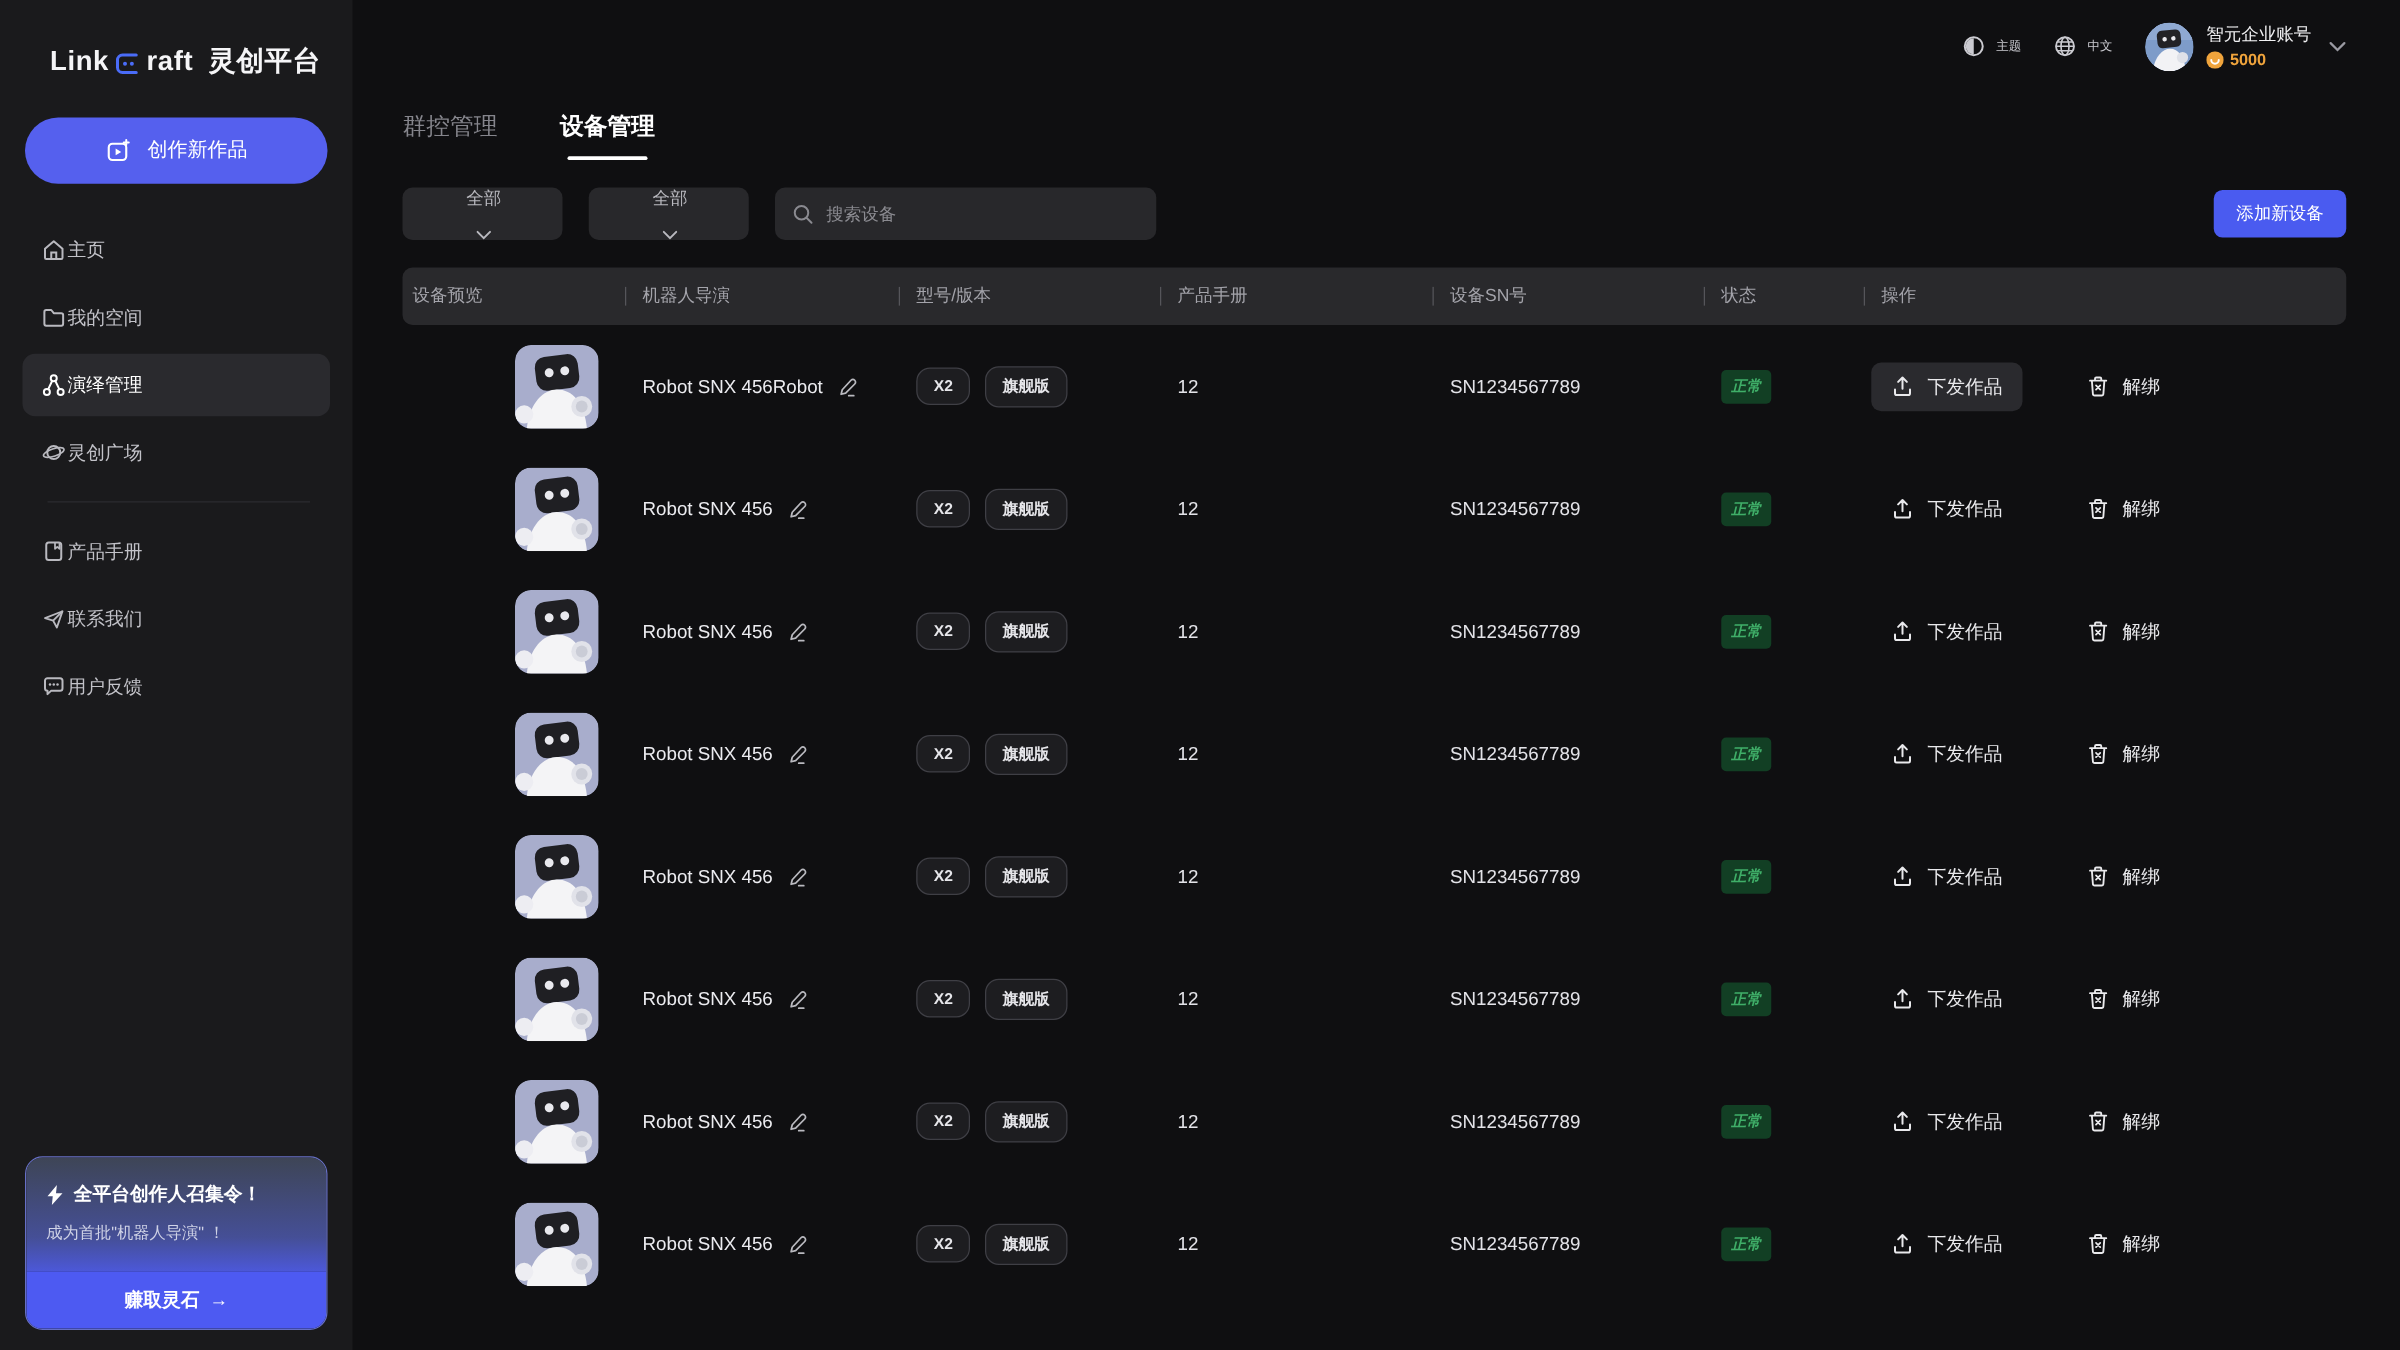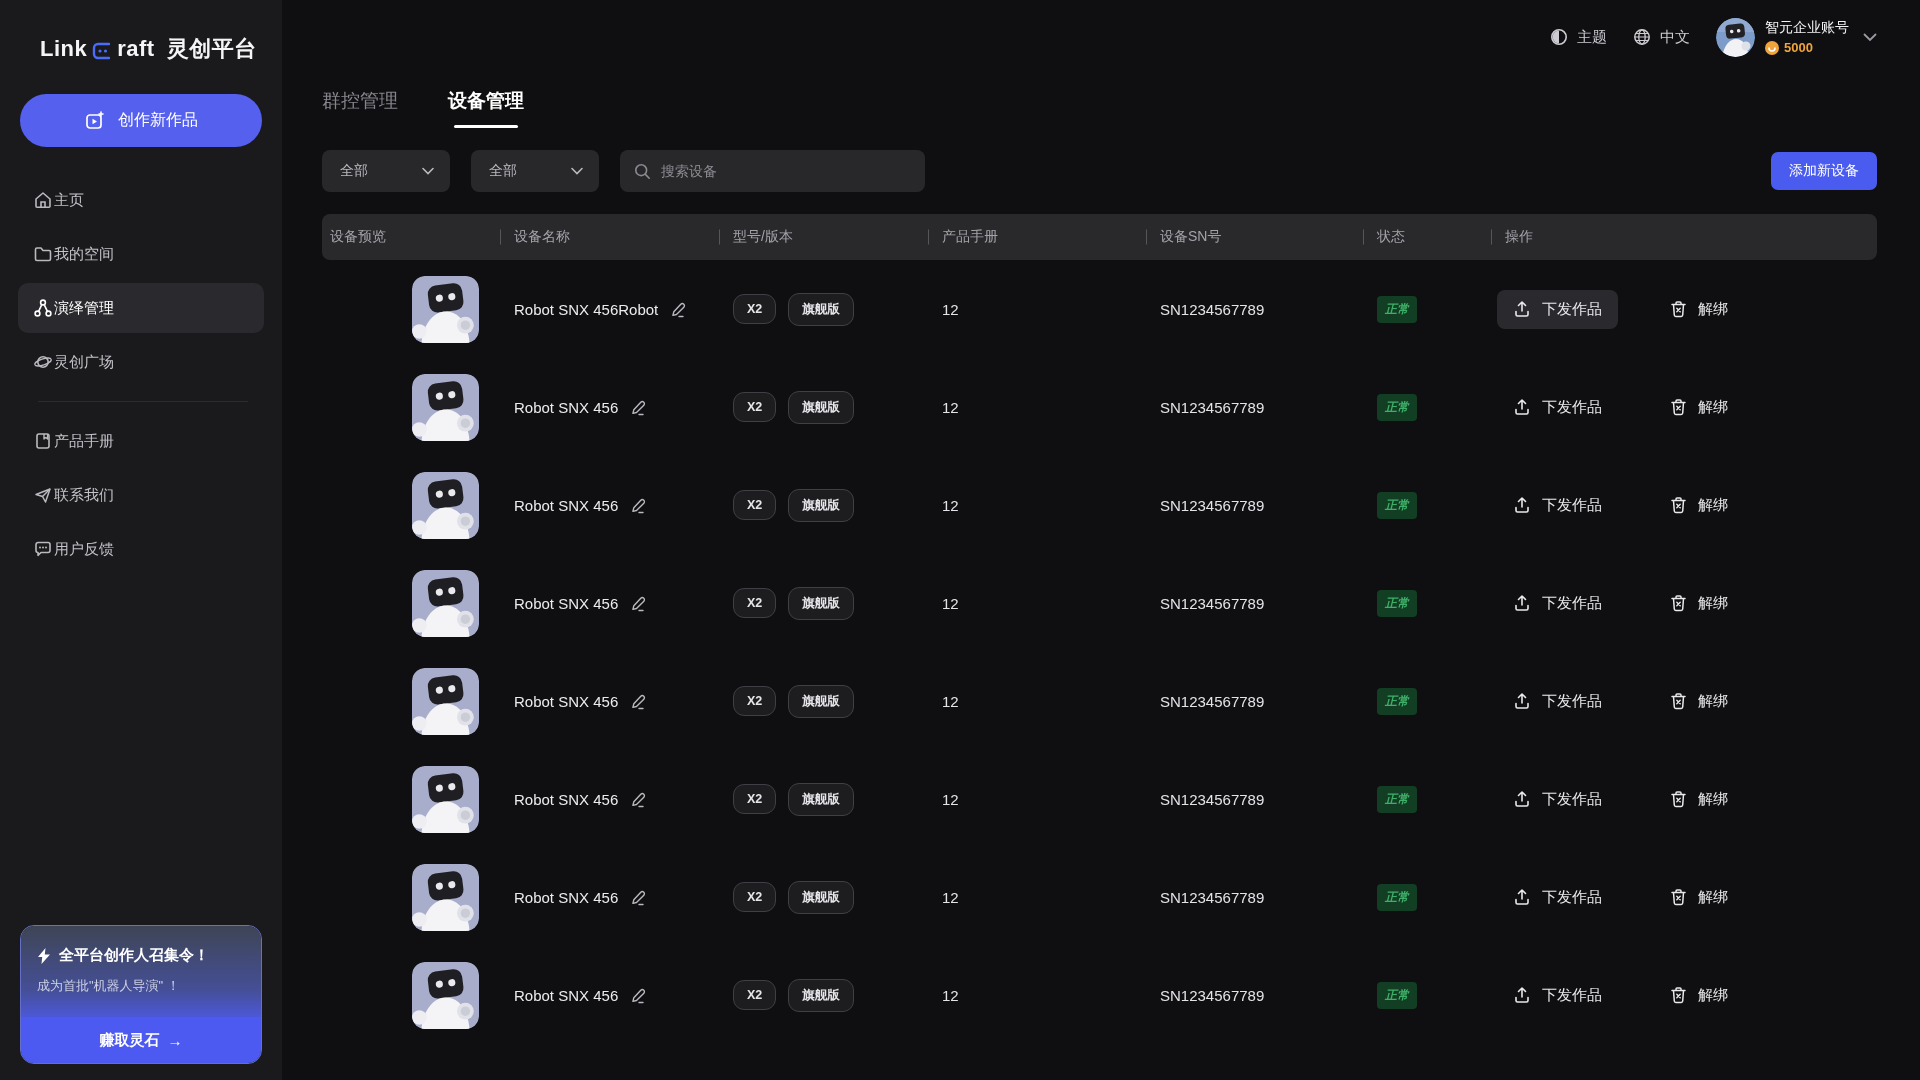--- a/index.html
+++ b/index.html
@@ -28,38 +28,38 @@
   .promo { margin:0 20px; border-radius:14px; overflow:hidden; border:1px solid rgba(128,140,255,.75); }
   .promo-top { padding:20px 16px 22px 16px; background:linear-gradient(180deg,#3e4556 0%,#454f96 70%,#4c58d8 100%); }
   .promo-title { display:flex; align-items:center; gap:8px; font-size:15px; font-weight:bold; color:#fff; }
   .promo-sub { margin-top:12px; font-size:13px; color:#cfd2e6; }
   .promo-cta { height:46px; background:#4d5af2; display:flex; align-items:center; justify-content:center;
     gap:8px; color:#fff; font-size:15px; font-weight:bold; cursor:pointer; }
 
   
   .main { flex:1; display:flex; flex-direction:column; padding:0 43px 0 40px; }
   .topbar { height:74px; display:flex; align-items:center; justify-content:flex-end; gap:26px; }
-  .top-link { display:flex; gap:9px; color:#cbcbd1; font-size:15px; cursor:pointer; }
+  .top-link { display:flex; align-items:center; gap:9px; color:#cbcbd1; font-size:10px; cursor:pointer; }
   .account { display:flex; align-items:center; gap:10px; cursor:pointer; }
   .avatar { width:39px; height:39px; border-radius:50%; overflow:hidden; flex-shrink:0; }
   .acct-text { display:flex; flex-direction:column; gap:3px; }
   .acct-name { font-size:14px; color:#f2f2f4; }
   .acct-credits { display:flex; align-items:center; gap:5px; font-size:13px; font-weight:bold; color:#f0a43c; }
   .chev { color:#9a9aa2; margin-left:4px; }
 
   .tabs { display:flex; gap:50px; margin-top:14px; }
   .tab { font-size:19px; color:#85858c; padding-bottom:14px; position:relative; cursor:pointer; }
   .tab.active { color:#fff; font-weight:bold; }
   .tab.active::after { content:""; position:absolute; left:6px; right:6px; bottom:0; height:3px;
     background:#fff; border-radius:2px; }
 
   .filter-row { display:flex; align-items:center; margin-top:22px; gap:21px; }
   .select { width:128px; height:42px; background:#28282b; border-radius:8px; display:flex;
     align-items:center; justify-content:space-between; padding:0 16px 0 18px; font-size:14px;
-    color:#b9b9bf; cursor:pointer; }
+    color:#b9b9bf; cursor:pointer;flex-direction:column; }
   .searchbox { width:305px; height:42px; background:#28282b; border-radius:8px; display:flex;
     align-items:center; gap:10px; padding:0 14px; }
   .searchbox input { background:transparent; border:none; outline:none; color:#dcdce0; font-size:14px;
     width:100%; font-family:inherit; }
   .searchbox input::placeholder { color:#8a8a90; }
   .add-btn { margin-left:auto; height:38px; padding:0 18px; background:#4a5bf0; border:none;
     border-radius:7px; color:#fff; font-size:14px; cursor:pointer; font-family:inherit; }
 
   
   .table { margin-top:22px; }
@@ -308,21 +308,21 @@
             </svg>
         </span>
         <input type="text" placeholder="搜索设备" style="">
       </div>
       <button class="add-btn">添加新设备</button>
     </div>
 
     <div class="table">
       <div class="thead">
         <div class="th">设备预览</div>
-        <div class="th">设备名称</div>
+        <div class="th">机器人导演</div>
         <div class="th">型号/版本</div>
         <div class="th">产品手册</div>
         <div class="th">设备SN号</div>
         <div class="th">状态</div>
         <div class="th">操作</div>
       </div>
       <div class="tbody">
           <div class="row editable emphasized">
     <div class="cell-preview">
       <span class="thumb">

